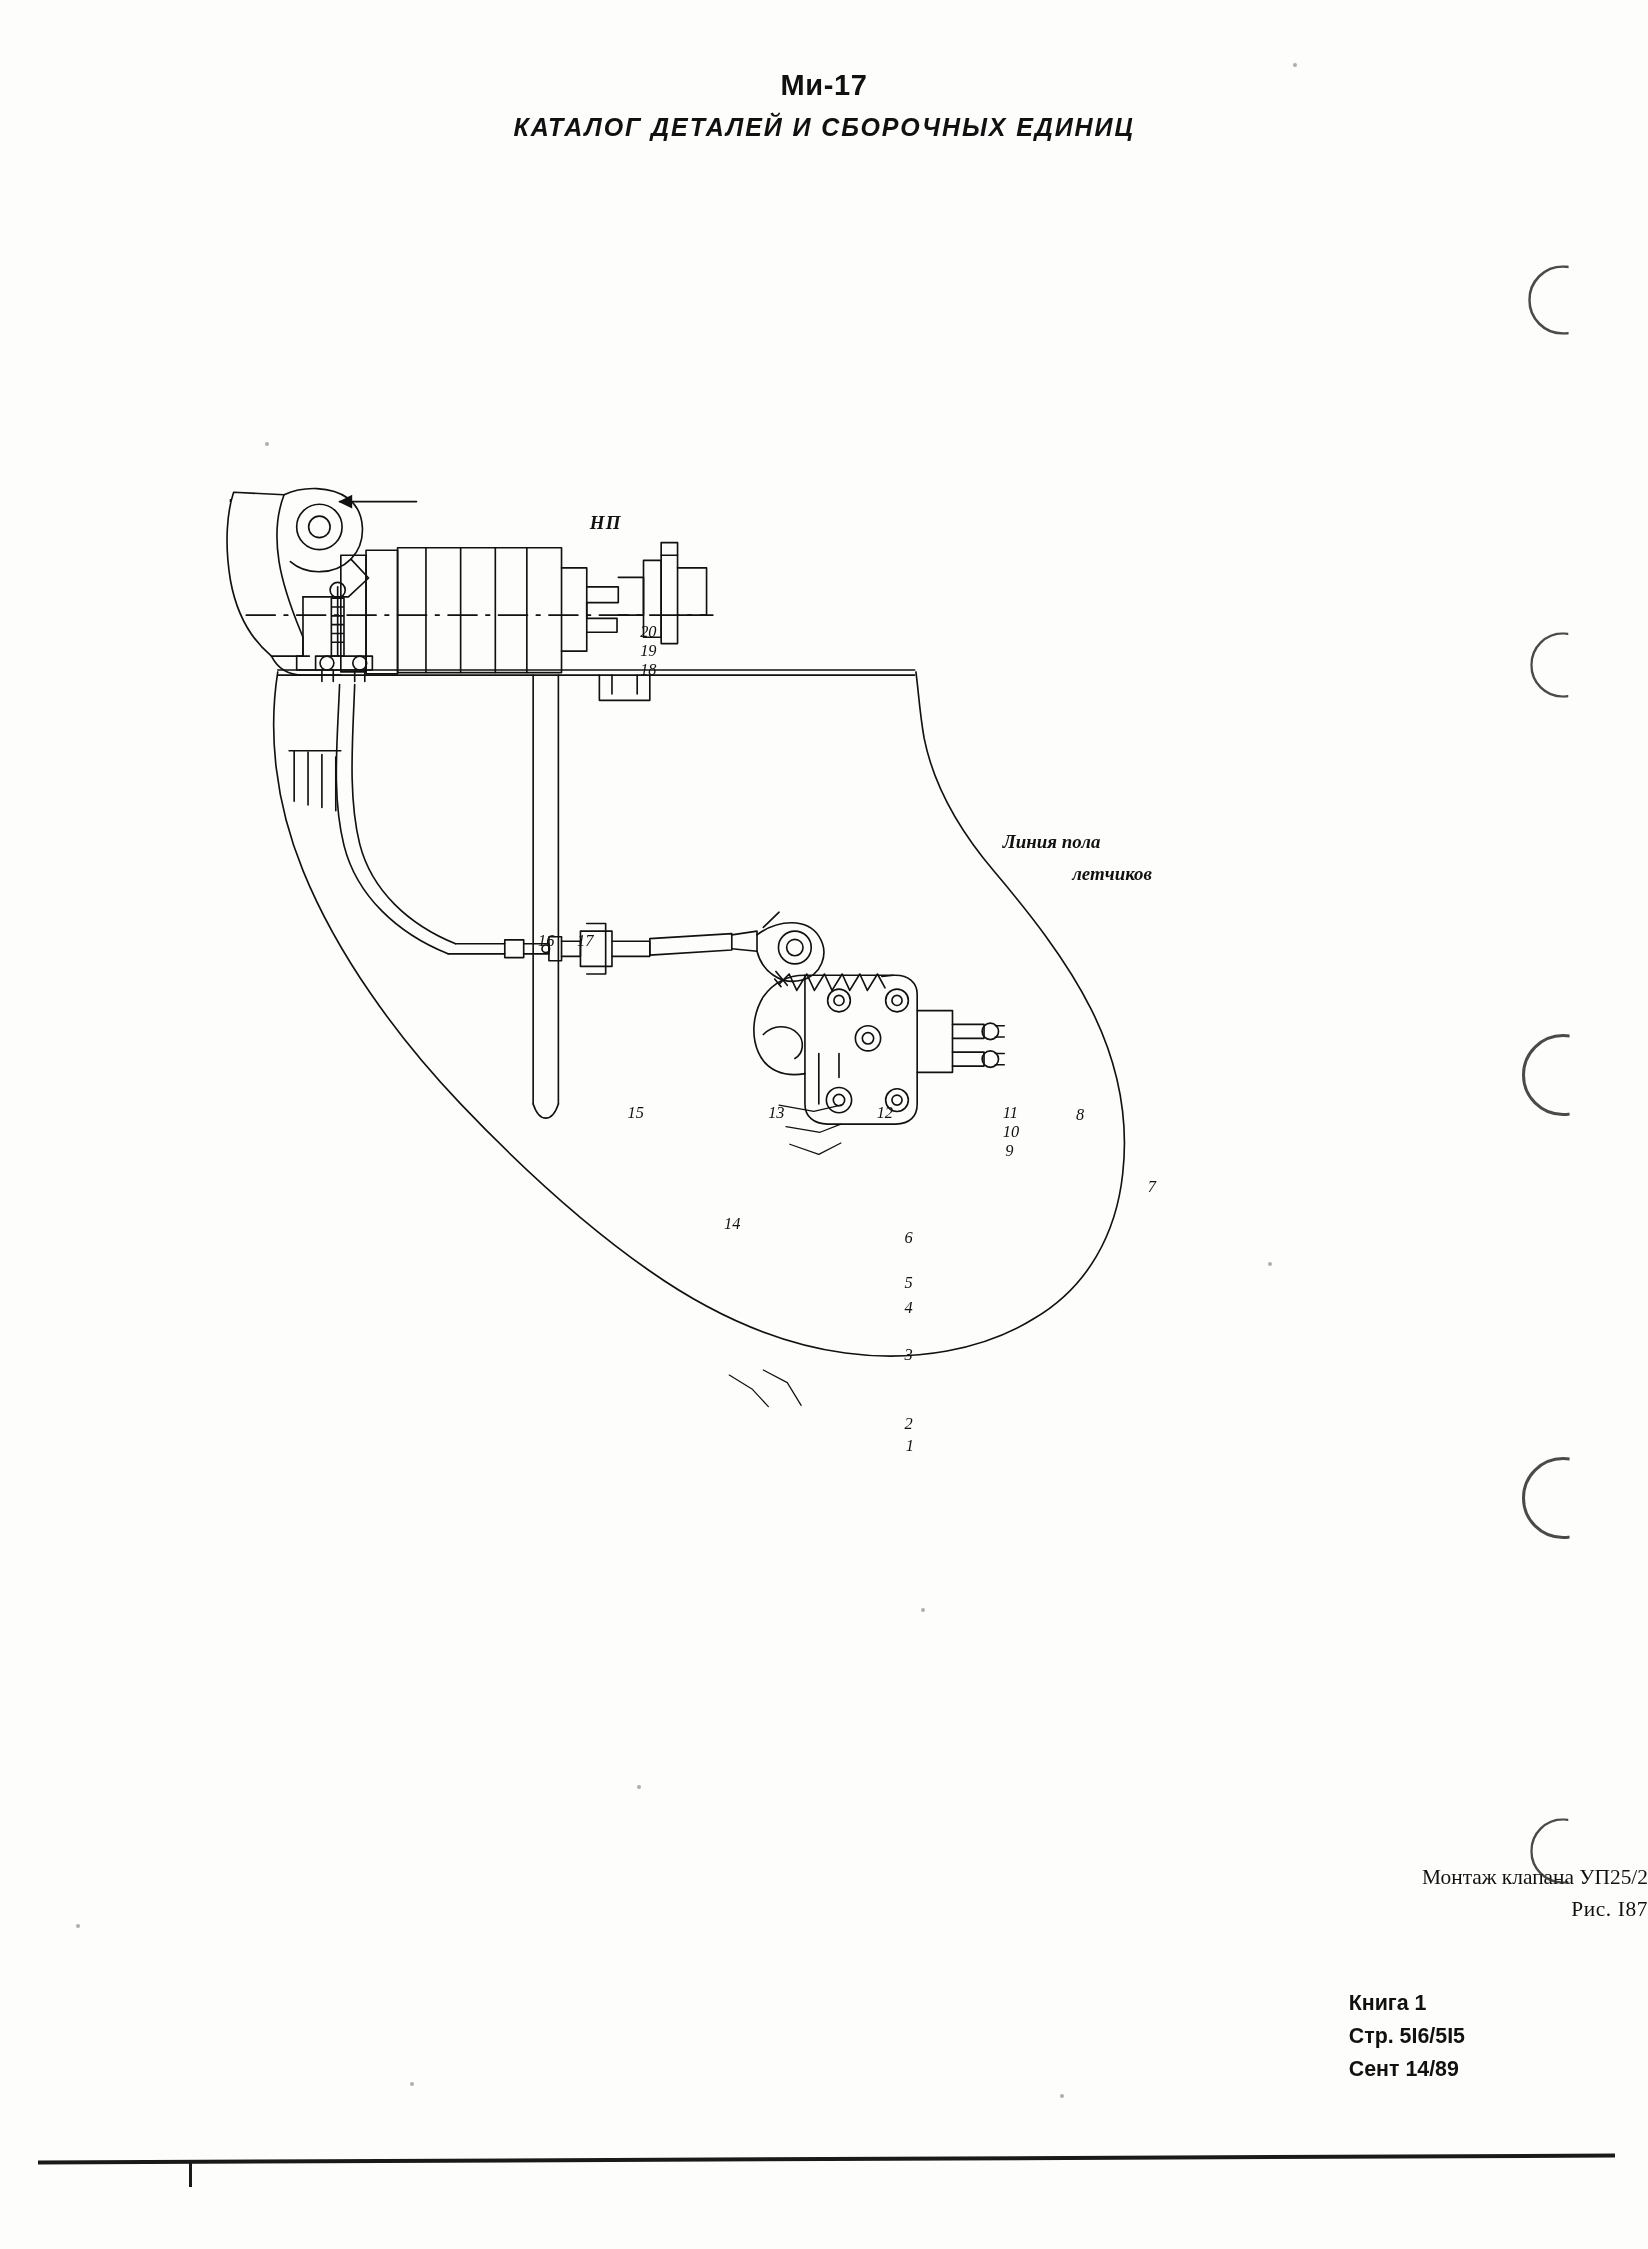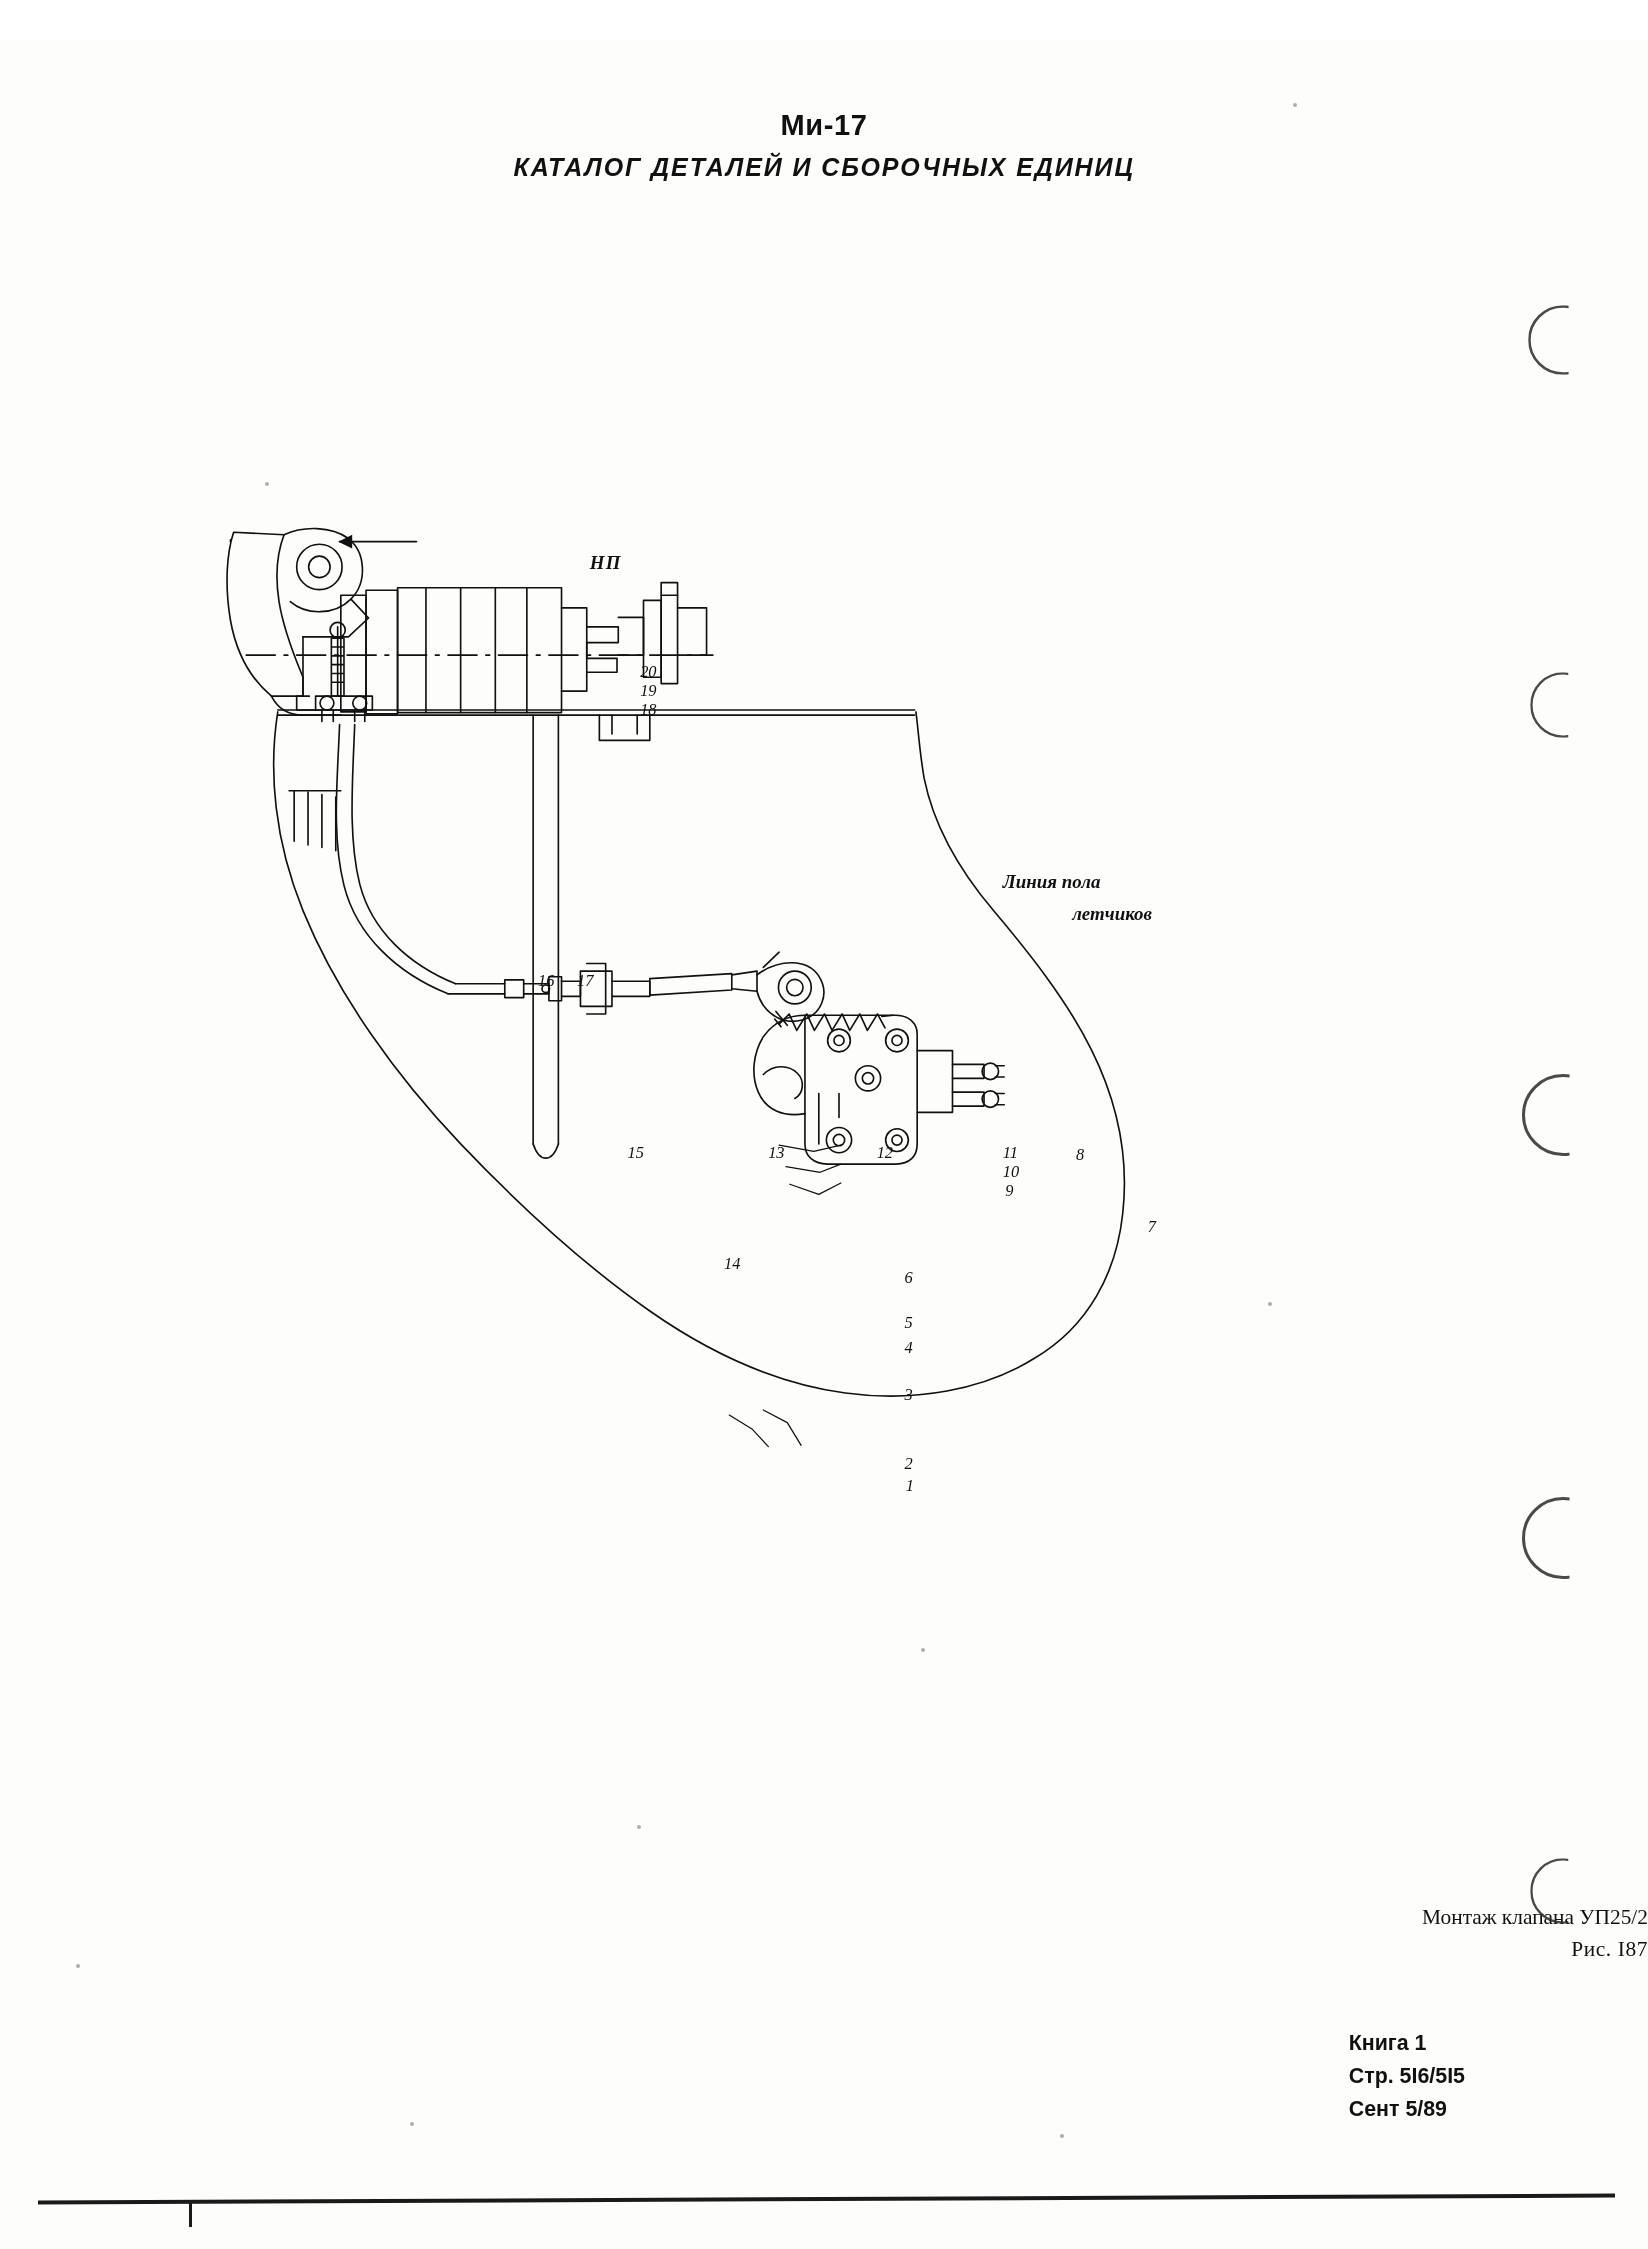--- a/index.html
+++ b/index.html
@@ -12,21 +12,20 @@
     height: 2250px;
     position: relative;
     font-family: "Liberation Sans", sans-serif;
     color: #111;
     overflow: hidden;
   }
   .page {
     position: absolute;
     inset: 0;
     background: #fdfdfb;
-    margin-top: 40px;
   }
 
   
   .header {
     position: absolute;
     top: 69px;
     left: 0;
     width: 1648px;
     text-align: center;
   }
@@ -303,21 +302,21 @@
   </svg>
 
   <div class="caption">
     <div class="line1">Монтаж клапана УП25/2</div>
     <div class="line2">Рис. I87</div>
   </div>
 
   <div class="footer">
     <div>Книга 1</div>
     <div>Стр. 5I6/5I5</div>
-    <div>Сент 5/89</div>
+    <div>Сент 14/89</div>
   </div>
 
   <div class="punch p1"></div>
   <div class="punch p2"></div>
   <div class="punch p3"></div>
   <div class="punch p4"></div>
   <div class="punch p5"></div>
 
   <div class="bottom-rule"></div>
   <div class="bottom-tick"></div>

